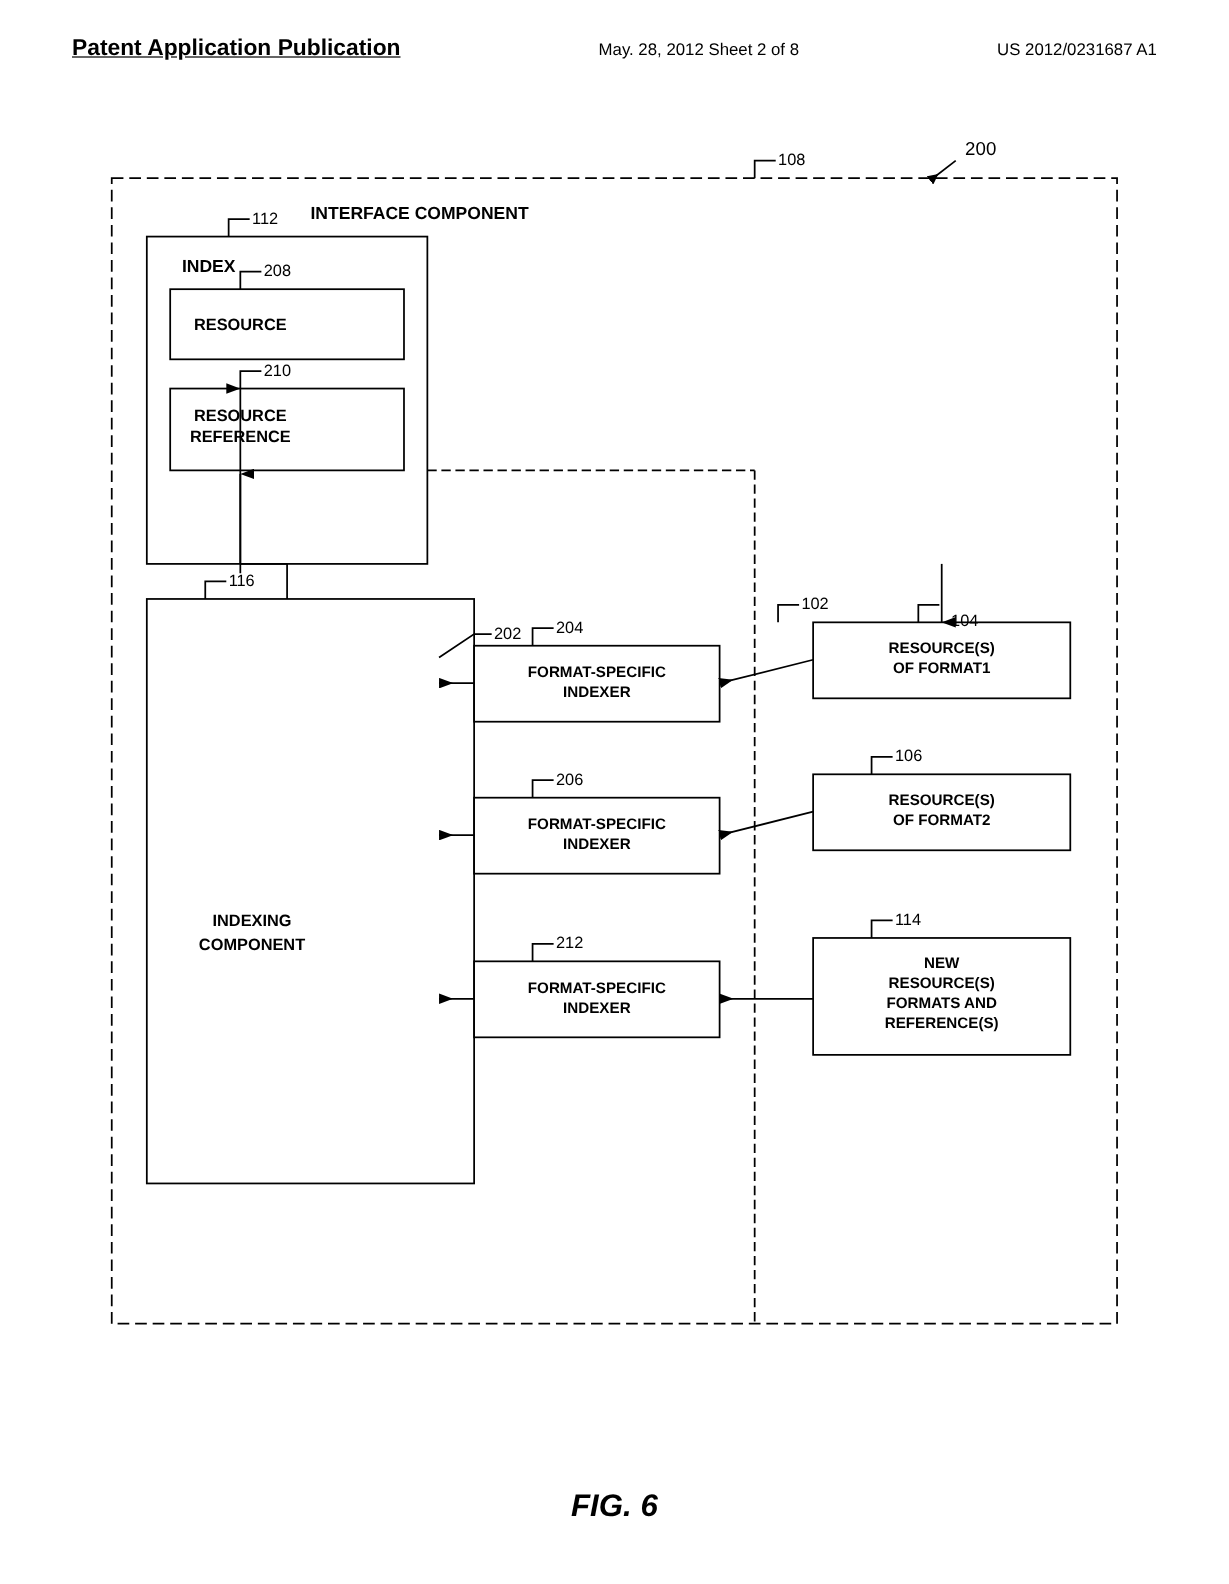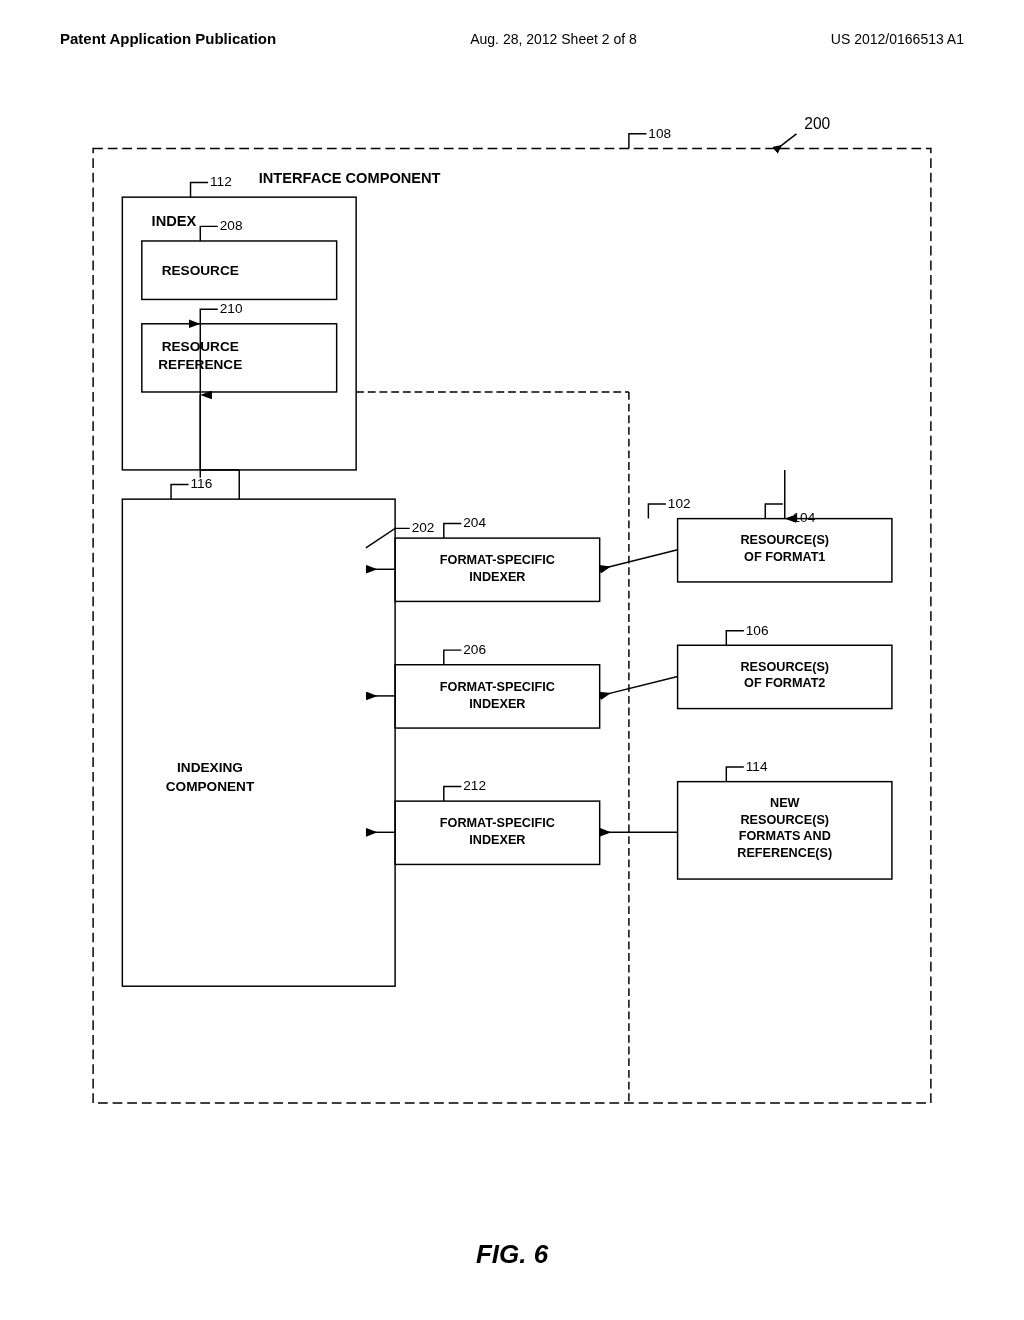--- a/index.html
+++ b/index.html
@@ -18,21 +18,22 @@
       left: 60px;
       right: 60px;
       display: flex;
       justify-content: space-between;
       align-items: center;
       font-size: 14px;
     }
 
     .header-title {
       font-weight: bold;
-      font-size: 15px;
+      font-size: 19px;
+      text-decoration: underline;
     }
 
     .header-date {
       font-size: 14px;
     }
 
     .header-patent {
       font-size: 14px;
     }
 
@@ -58,22 +59,22 @@
       font-size: 26px;
       font-weight: bold;
       font-style: italic;
     }
   </style>
 </head>
 <body>
 
 <div class="page-header">
   <span class="header-title">Patent Application Publication</span>
-  <span class="header-date">Aug. 28, 2012   Sheet 2 of 8</span>
-  <span class="header-patent">US 2012/0166513 A1</span>
+  <span class="header-date">May. 28, 2012   Sheet 2 of 8</span>
+  <span class="header-patent">US 2012/0231687 A1</span>
 </div>
 
 <div class="diagram">
   <svg viewBox="0 0 920 1160" xmlns="http://www.w3.org/2000/svg" font-family="Arial, sans-serif">
 
     <text x="760" y="40" font-size="16">200</text>
     <path d="M 752 45 L 730 62" stroke="#000" stroke-width="1.5" fill="none" marker-end="url(#arrow-small)"></path>
 
     <rect x="30" y="60" width="860" height="980" fill="none" stroke="#000" stroke-width="1.5" stroke-dasharray="10,5"></rect>
 

